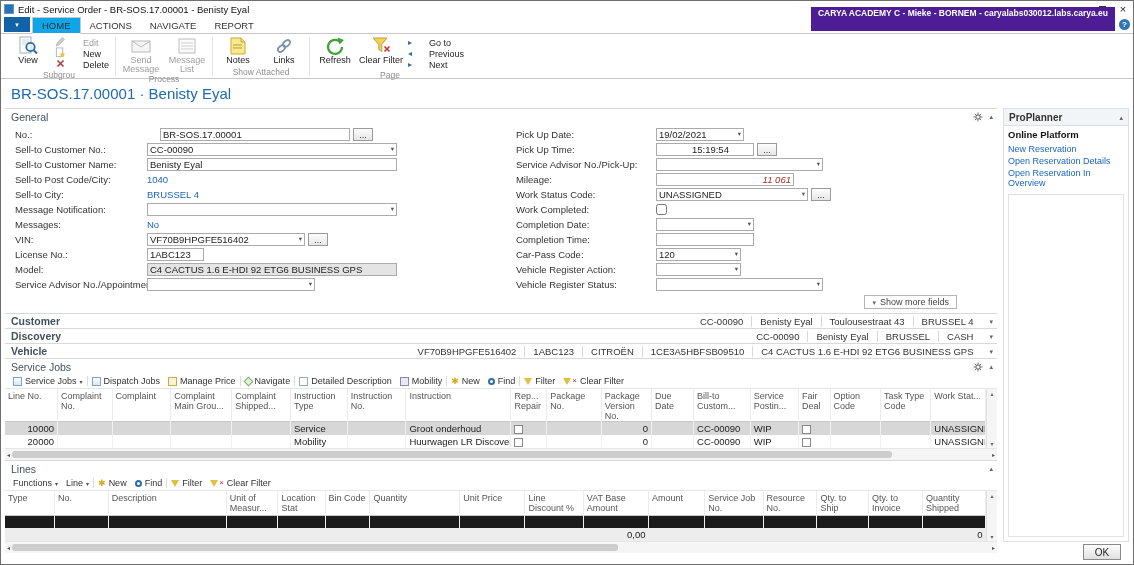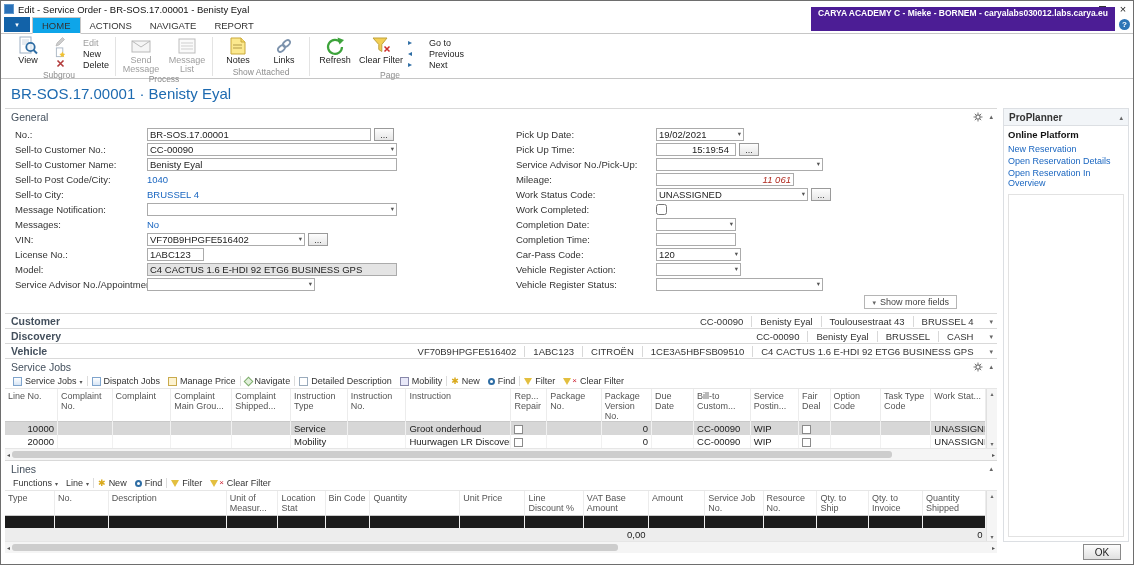--- a/index.html
+++ b/index.html
@@ -60,22 +60,22 @@
   .rightcol .frow label { width:140px; }
   .txt, .combo { height:13px; border:1px solid #ababab; background:#fff; }
   .txt { font-family:inherit; font-size:9.5px; padding:0 2px; color:#222; }
   .combo { display:inline-flex; align-items:center; }
   .cinp { border:0; outline:0; height:11px; font-family:inherit; font-size:9.5px; flex:1; min-width:0; padding:0 2px; color:#222; background:transparent; }
   .carr { font-size:6.5px; color:#555; padding:0 2px 0 1px; line-height:1; }
   .ell { width:20px; height:13px; margin-left:3px; border:1px solid #9a9a9a; background:linear-gradient(#fdfdfd,#e6e6e6); font-size:9px; line-height:6px; padding:0; font-family:inherit; color:#333; }
   .linkval { font-size:9.5px; color:#1a66c0; }
   .dis { background:#e4e4e4; }
   .mil { color:#b02b20; font-style:italic; text-align:right; }
-  .w250 { width:250px; } .w216 { width:224px; } .w168 { width:168px; } .w158 { width:158px; }
-  .w57 { width:57px; } .w88 { width:88px; } .w80 { width:80px;padding-left:35px; } .w138 { width:138px; }
+  .w250 { width:250px; } .w216 { width:190px;margin-left:13px; } .w168 { width:168px; } .w158 { width:158px; }
+  .w57 { width:57px; } .w88 { width:88px; } .w80 { width:98px;padding-left:35px; } .w138 { width:138px; }
   .w152 { width:152px; } .w85 { width:85px; } .w167 { width:167px; }
   .gchk { width:11px; height:11px; margin:0; }
 
   .showmore-row { display:flex; justify-content:flex-end; padding:2px 40px 4px 0; }
   .showmore { height:14px; border:1px solid #b5b5b5; background:#fff; font-family:inherit; font-size:9px; color:#444; display:flex; align-items:center; gap:4px; padding:0 7px; }
 
   .sect-bar { height:15px; display:flex; align-items:center; border-top:1px solid #d9d9d9; padding:0 4px 0 6px; }
   .bar-title { font-size:10.5px; color:#44505d;font-weight:bold; }
   .bar-vals { margin-left:auto; display:flex; align-items:center; }
   .bar-val { padding:0 8px; font-size:9.5px; color:#333; border-left:1px solid #d8d8d8; white-space:nowrap; }

